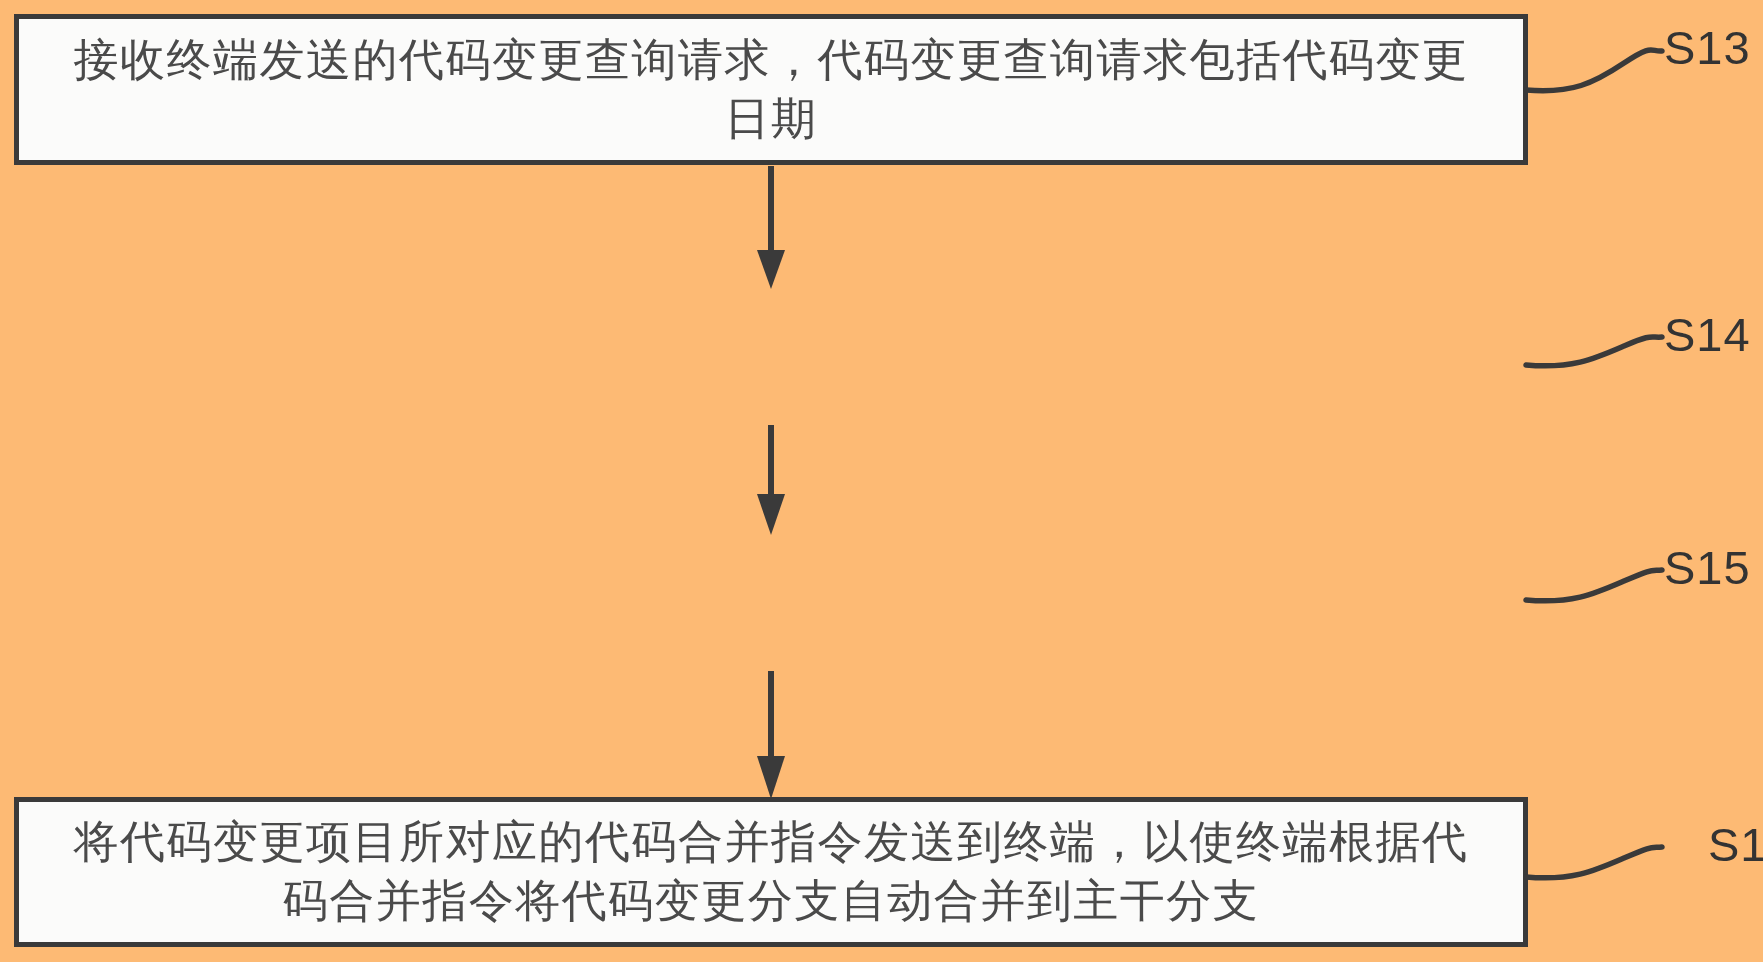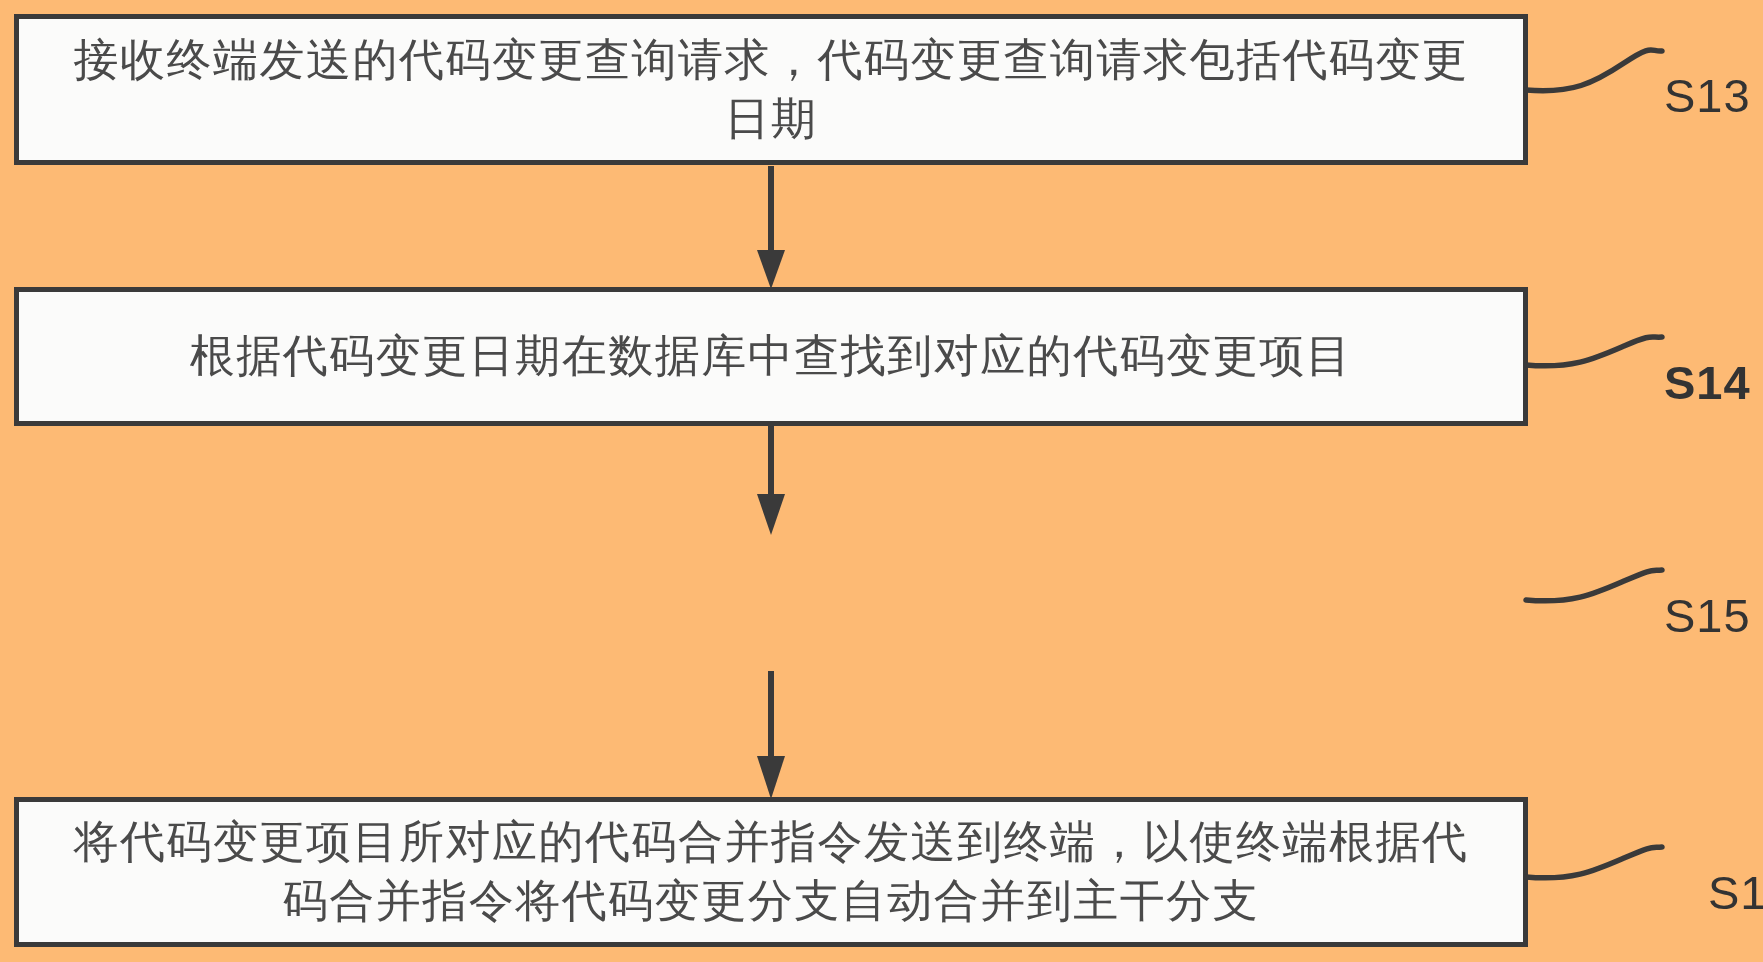--- a/index.html
+++ b/index.html
@@ -45,40 +45,36 @@
     pointer-events: none;
   }
   .step-label {
     position: absolute;
     font-family: "Liberation Sans", "DejaVu Sans", sans-serif;
     font-size: 47px;
     line-height: 1;
     color: #333333;
     letter-spacing: 1px;
     white-space: nowrap;
-    margin-top: 48px;
   }
   .label-s13 { left: 1664px; top: 24px; }
-  .label-s14 { left: 1664px; top: 311px; font-weight: bold; }
+  .label-s14 { left: 1664px; top: 311px; }
   .label-s15 { left: 1664px; top: 544px; text-align: right; }
   .label-s16 { left: 1708px; top: 821px; }
 </style>
 </head>
 <body>
 
 <div class="stage">
 
   <div class="flow-box box-1">
     <div>接收终端发送的代码变更查询请求，代码变更查询请求包括代码变更</div>
     <div>日期</div>
   </div>
 
-  <div class="flow-box box-2">
-    <div>根据代码变更日期在数据库中查找到对应的代码变更项目</div>
-  </div>
 
 
   <div class="flow-box box-4">
     <div>将代码变更项目所对应的代码合并指令发送到终端，以使终端根据代</div>
     <div>码合并指令将代码变更分支自动合并到主干分支</div>
   </div>
 
   <svg class="overlay" viewBox="0 0 1763 962" xmlns="http://www.w3.org/2000/svg">
 
     <g>

